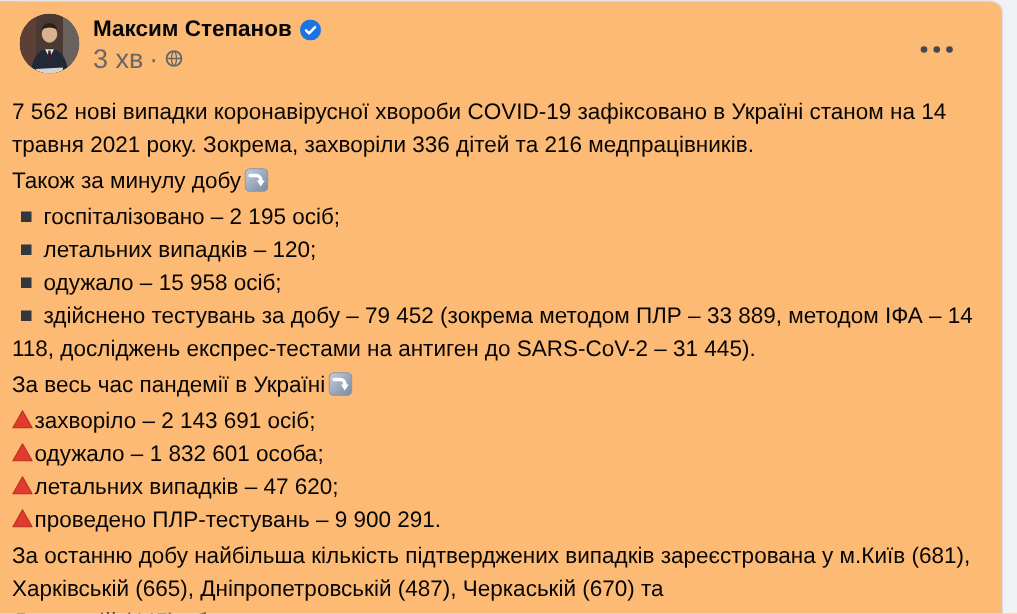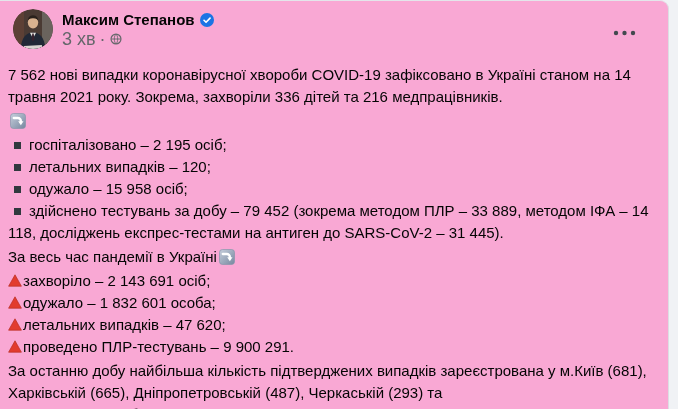--- a/index.html
+++ b/index.html
@@ -7,21 +7,21 @@
     width:678px; height:409px; overflow:hidden;
     background:#f0f2f5;
     font-family:"Liberation Sans", sans-serif;
     color:#050505;
     position:relative;
   }
   .card {
     position:absolute; left:0; top:0;
     width:669px; height:409px;
     box-sizing:border-box;
-    background:#f9a8d4;
+    background:#fdba74;
     border-top:1px solid #e4e6eb;
     border-right:1px solid #dcdee3;
     border-top-right-radius:9px;
   }
   
   .header { position:relative; height:48px; padding:8px 16px 0 13px; }
   .avatar {
     position:absolute; left:13px; top:8px;
     width:40px; height:40px; border-radius:50%;
     overflow:hidden; cursor:pointer;
@@ -107,21 +107,21 @@
     </div>
   </div>
 
   <div class="post-body">
 
     <div class="pblock">
       <div class="tline">7 562 нові випадки коронавірусної хвороби COVID-19 зафіксовано в Україні станом на 14</div>
       <div class="tline">травня 2021 року. Зокрема, захворіли 336 дітей та 216 медпрацівників.</div>
     </div>
 
-    <div class="pblock heading-line"><svg class="arrow-emoji" viewBox="0 0 18 18">
+    <div class="pblock heading-line"><span>Також за минулу добу</span><svg class="arrow-emoji" viewBox="0 0 18 18">
           <defs>
             <linearGradient id="agr" x1="0" y1="0" x2="1" y2="1">
               <stop offset="0" stop-color="#c7cfdc"></stop>
               <stop offset="1" stop-color="#76879f"></stop>
             </linearGradient>
           </defs>
           <rect x="0.5" y="0.5" width="17" height="17" rx="3.6" fill="url(#agr)" stroke="#8795aa" stroke-width="0.8"></rect>
           <path d="M4.2 5.6 H8.8 A3.4 3.4 0 0 1 12.2 9 V9.6" fill="none" stroke="#ffffff" stroke-width="2.6" stroke-linecap="round"></path>
           <path d="M9.2 9.4 H15.2 L12.2 13.8 Z" fill="#ffffff"></path>
         </svg></div>
@@ -150,18 +150,18 @@
       <div class="tline"><svg class="tri-emoji" viewBox="0 0 14 13">
             <path d="M7 0.8 L13.4 12.2 H0.6 Z" fill="#e23b2e" stroke="#b82e23" stroke-width="0.7" stroke-linejoin="round"></path>
           </svg><span>летальних випадків – 47 620;</span></div>
       <div class="tline"><svg class="tri-emoji" viewBox="0 0 14 13">
             <path d="M7 0.8 L13.4 12.2 H0.6 Z" fill="#e23b2e" stroke="#b82e23" stroke-width="0.7" stroke-linejoin="round"></path>
           </svg><span>проведено ПЛР-тестувань – 9 900 291.</span></div>
     </div>
 
     <div class="pblock">
       <div class="tline">За останню добу найбільша кількість підтверджених випадків зареєстрована у м.Київ (681),</div>
-      <div class="tline">Харківській (665), Дніпропетровській (487), Черкаській (293) та</div>
+      <div class="tline">Харківській (665), Дніпропетровській (487), Черкаській (670) та</div>
       <div class="tline">Донецькій (445) областях.</div>
     </div>
 
   </div>
 </div>
 
 </body></html>

